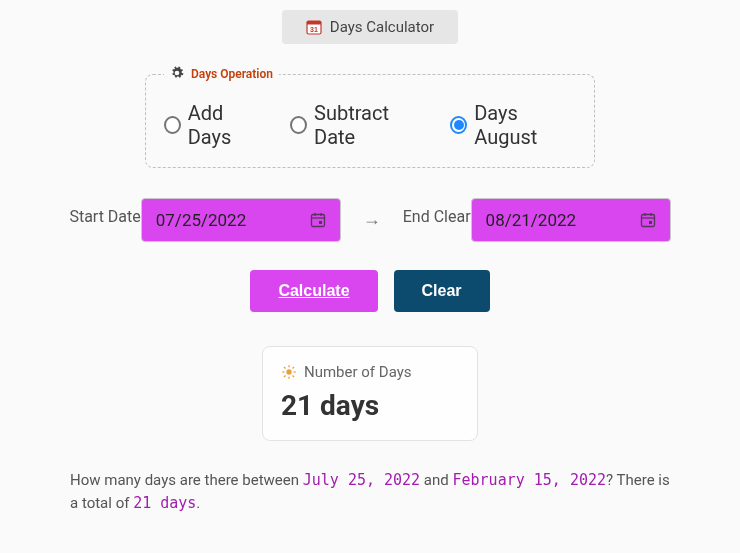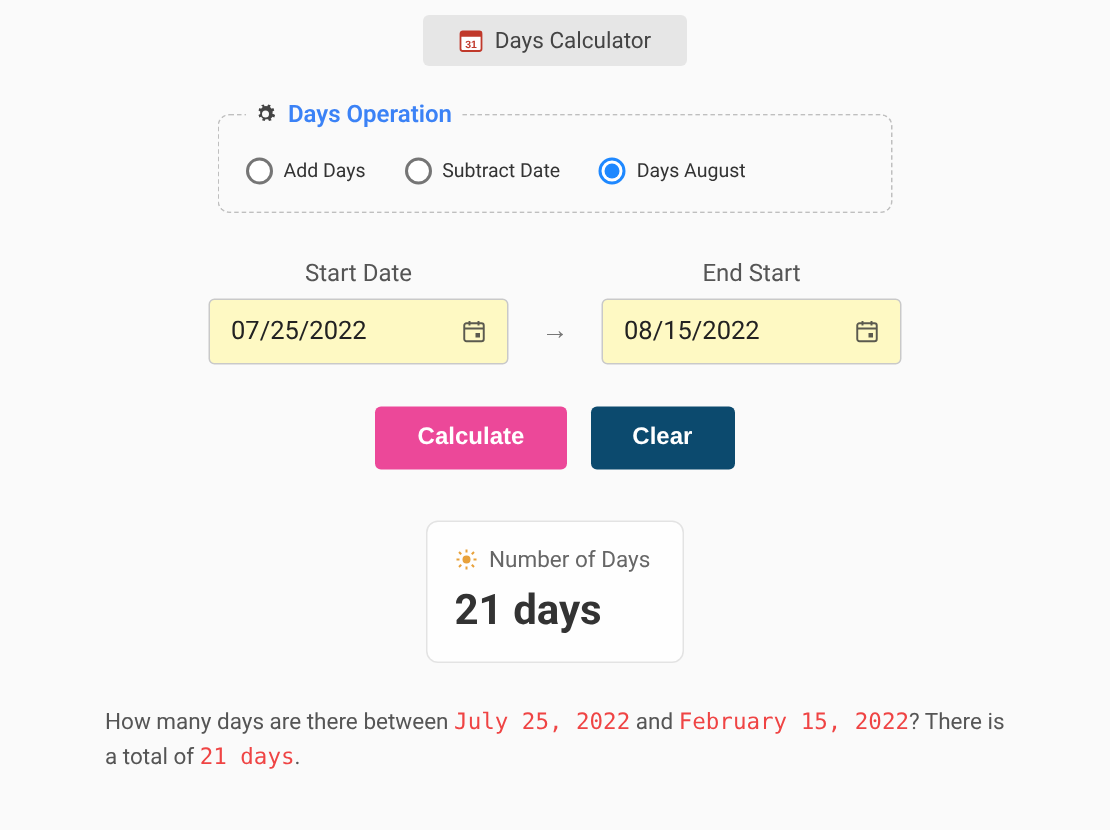--- a/index.html
+++ b/index.html
@@ -34,38 +34,38 @@
   }
   fieldset.operation {
     width:450px;
     margin:22px auto 0 auto;
     border:1px dashed #bfbfbf;
     border-radius:8px;
     padding:14px 18px 18px 18px;
   }
   fieldset.operation legend {
     padding:0 6px;
-    font-size:16px;
-    color:#3b82f6;
+    font-size:12px;
+    color:#c2410c;
     font-weight:600;
   }
   fieldset.operation legend .gear {
     vertical-align:-2px;
     margin-right:4px;
   }
   .radios {
     display:flex;
     gap:26px;
     padding-top:4px;
   }
   .radio-item {
     display:flex;
     align-items:center;
     gap:7px;
-    font-size:13px;
+    font-size:20px;
     color:#333;
     cursor:pointer;
   }
   .radio {
     width:18px;height:18px;
     border:2px solid #757575;
     border-radius:50%;
     display:inline-flex;
     align-items:center;
     justify-content:center;
@@ -80,38 +80,38 @@
   }
   .dates-row {
     display:flex;
     align-items:flex-end;
     justify-content:center;
     gap:22px;
     margin-top:30px;
   }
   .field {
     display:flex;
-    flex-direction:column;
+    flex-direction:row;
     align-items:center;
   }
   .field-label {
     font-size:16px;
     color:#555;
     margin-bottom:8px;
   }
   .date-input {
     border:1px solid #c9c9c9;
     border-radius:4px;
     padding:0 14px;
     height:44px;
     display:flex;
     align-items:center;
     width:200px;
     justify-content:space-between;
-    background:#fef9c3;
+    background:#d946ef;
     font-size:17px;
     color:#222;
     cursor:text;
   }
   .date-input .cal-glyph {
     width:16px;height:16px;
     opacity:.8;
   }
   .arrow {
     font-size:18px;
@@ -126,24 +126,24 @@
   }
   .btn {
     border:none;
     color:#fff;
     font-size:16px;
     font-weight:600;
     padding:12px 28px;
     border-radius:4px;
     cursor:pointer;
   }
-  .btn-primary { background:#ec4899; }
+  .btn-primary { background:#d946ef;text-decoration:underline; }
   .btn-secondary { background:#0c4a6e; }
   .result-card {
-    width:172px;
+    width:216px;
     margin:34px auto 0 auto;
     border:1px solid #e3e3e3;
     border-radius:8px;
     padding:16px 18px 18px 18px;
     background:#fefefe;
   }
   .result-title {
     display:flex;
     align-items:center;
     gap:7px;
@@ -158,21 +158,21 @@
     margin-top:8px;
   }
   .explain {
     margin:28px 50px 0 50px;
     font-size:15px;
     color:#555;
     line-height:1.55;
   }
   .explain .mono {
     font-family: ui-monospace, SFMono-Regular, Menlo, Consolas, monospace;
-    color:#ef4444;
+    color:#a21caf;
     text-align:center;
   }
 </style>
 </head>
 <body>
 
 <div class="wrap">
 
   <div class="tab-bar">
     <div class="tab">
@@ -223,23 +223,23 @@
               <line x1="1.5" y1="6" x2="14.5" y2="6" stroke="#333" stroke-width="1.3"></line>
               <line x1="5" y1="1" x2="5" y2="4" stroke="#333" stroke-width="1.3"></line>
               <line x1="11" y1="1" x2="11" y2="4" stroke="#333" stroke-width="1.3"></line>
               <rect x="9" y="9" width="3" height="3" fill="#333"></rect>
             </svg>
         </span>
       </div>
     </div>
     <div class="arrow">→</div>
     <div class="field">
-      <div class="field-label">End Start</div>
+      <div class="field-label">End Clear</div>
       <div class="date-input">
-        <span>08/15/2022</span>
+        <span>08/21/2022</span>
         <span class="cal-glyph">
           <svg viewBox="0 0 16 16">
               <rect x="1.5" y="2.5" width="13" height="12" rx="1.5" fill="none" stroke="#333" stroke-width="1.3"></rect>
               <line x1="1.5" y1="6" x2="14.5" y2="6" stroke="#333" stroke-width="1.3"></line>
               <line x1="5" y1="1" x2="5" y2="4" stroke="#333" stroke-width="1.3"></line>
               <line x1="11" y1="1" x2="11" y2="4" stroke="#333" stroke-width="1.3"></line>
               <rect x="9" y="9" width="3" height="3" fill="#333"></rect>
             </svg>
         </span>
       </div>

